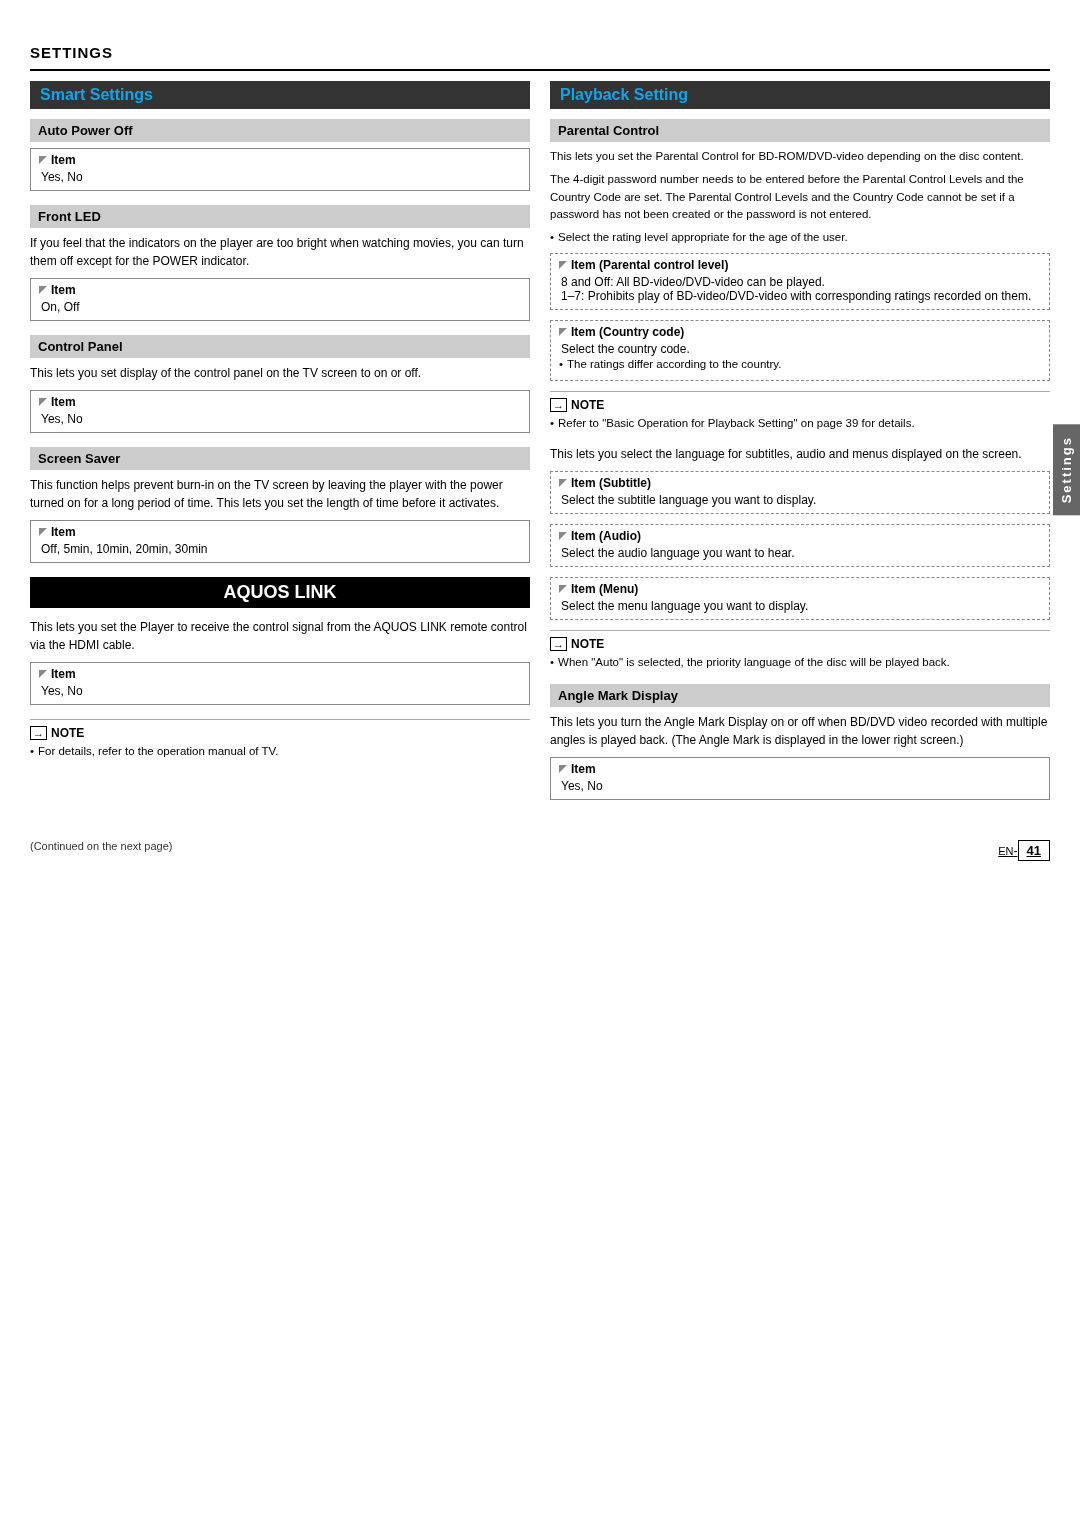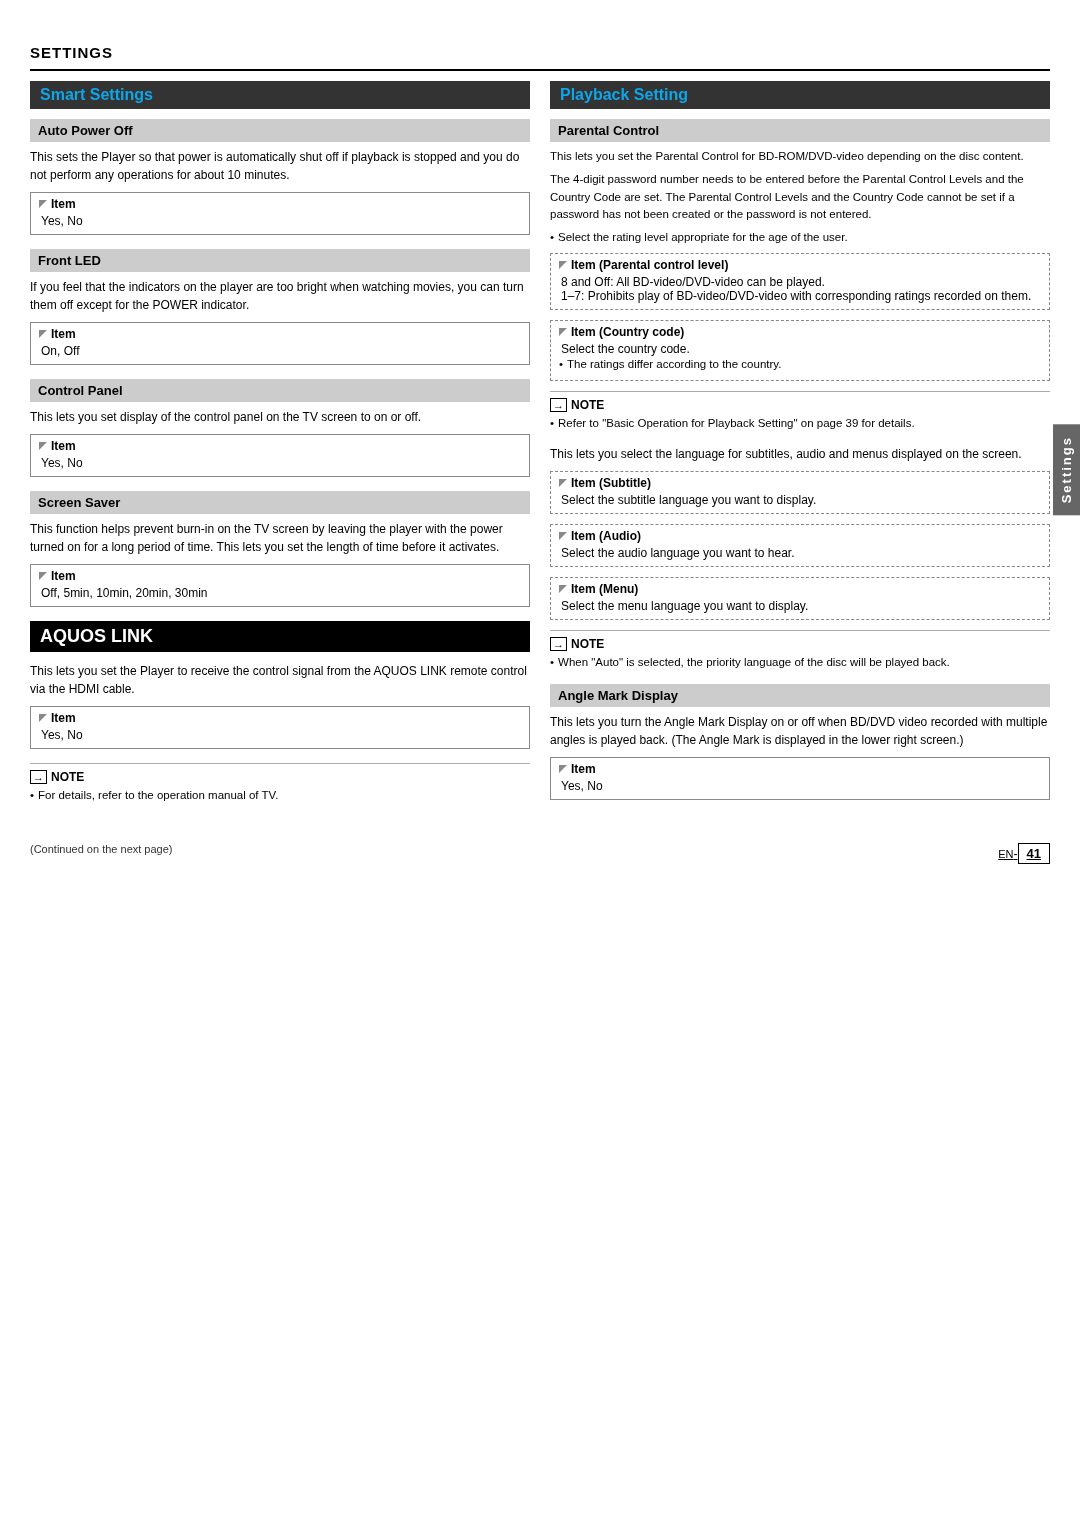--- a/index.html
+++ b/index.html
@@ -104,20 +104,21 @@
       margin-top: 10px;
     }
 
     .aquos-title-bar {
       background: #000;
       color: #fff;
       font-size: 18px;
       font-weight: bold;
       padding: 5px 10px;
       margin-bottom: 10px;
+      text-align: center;
     }
 
     .note-box {
       border-top: 1px solid #aaa;
       padding-top: 6px;
       margin-bottom: 14px;
     }
 
     .note-title {
       font-size: 12px;
@@ -190,21 +191,20 @@
   <div class="settings-header">SETTINGS</div>
   <hr class="top-divider">
 
   <div class="two-col">
 
     <div class="col-left">
 
       <div class="section-title-bar">Smart Settings</div>
 
       <div class="subsection-header">Auto Power Off</div>
-      <p class="body-text">This sets the Player so that power is automatically shut off if playback is stopped and you do not perform any operations for about 10 minutes.</p>
       <div class="item-box">
         <div class="item-label">
           <span class="item-label-corner"></span>
           <span>Item</span>
         </div>
         <div class="item-value">Yes, No</div>
       </div>
 
       <div class="subsection-header">Front LED</div>
       <p class="body-text">If you feel that the indicators on the player are too bright when watching movies, you can turn them off except for the POWER indicator.</p>

